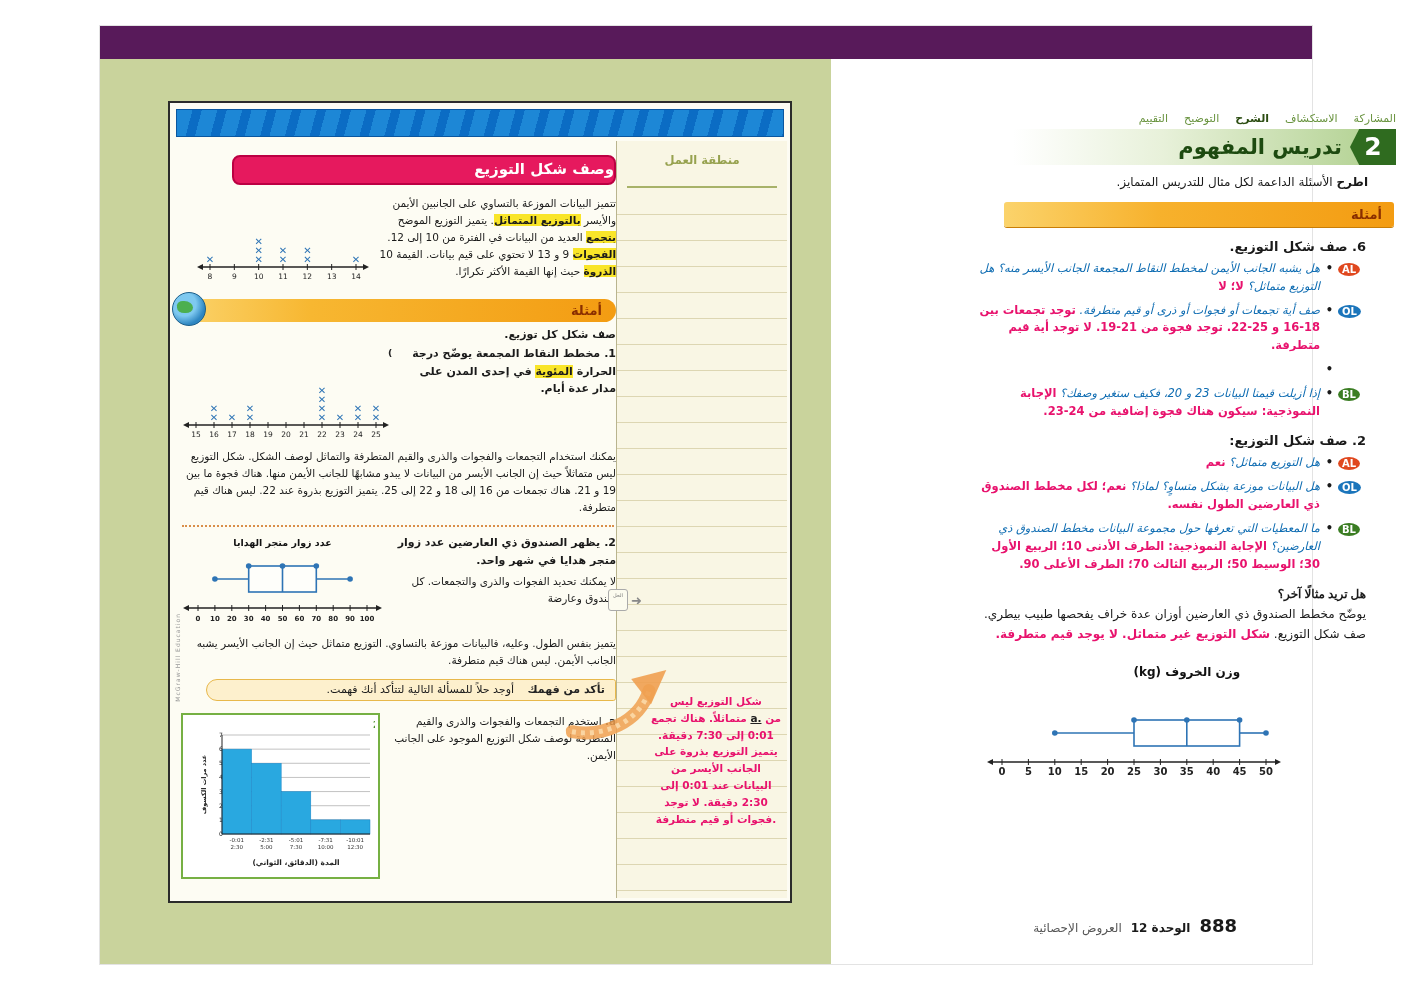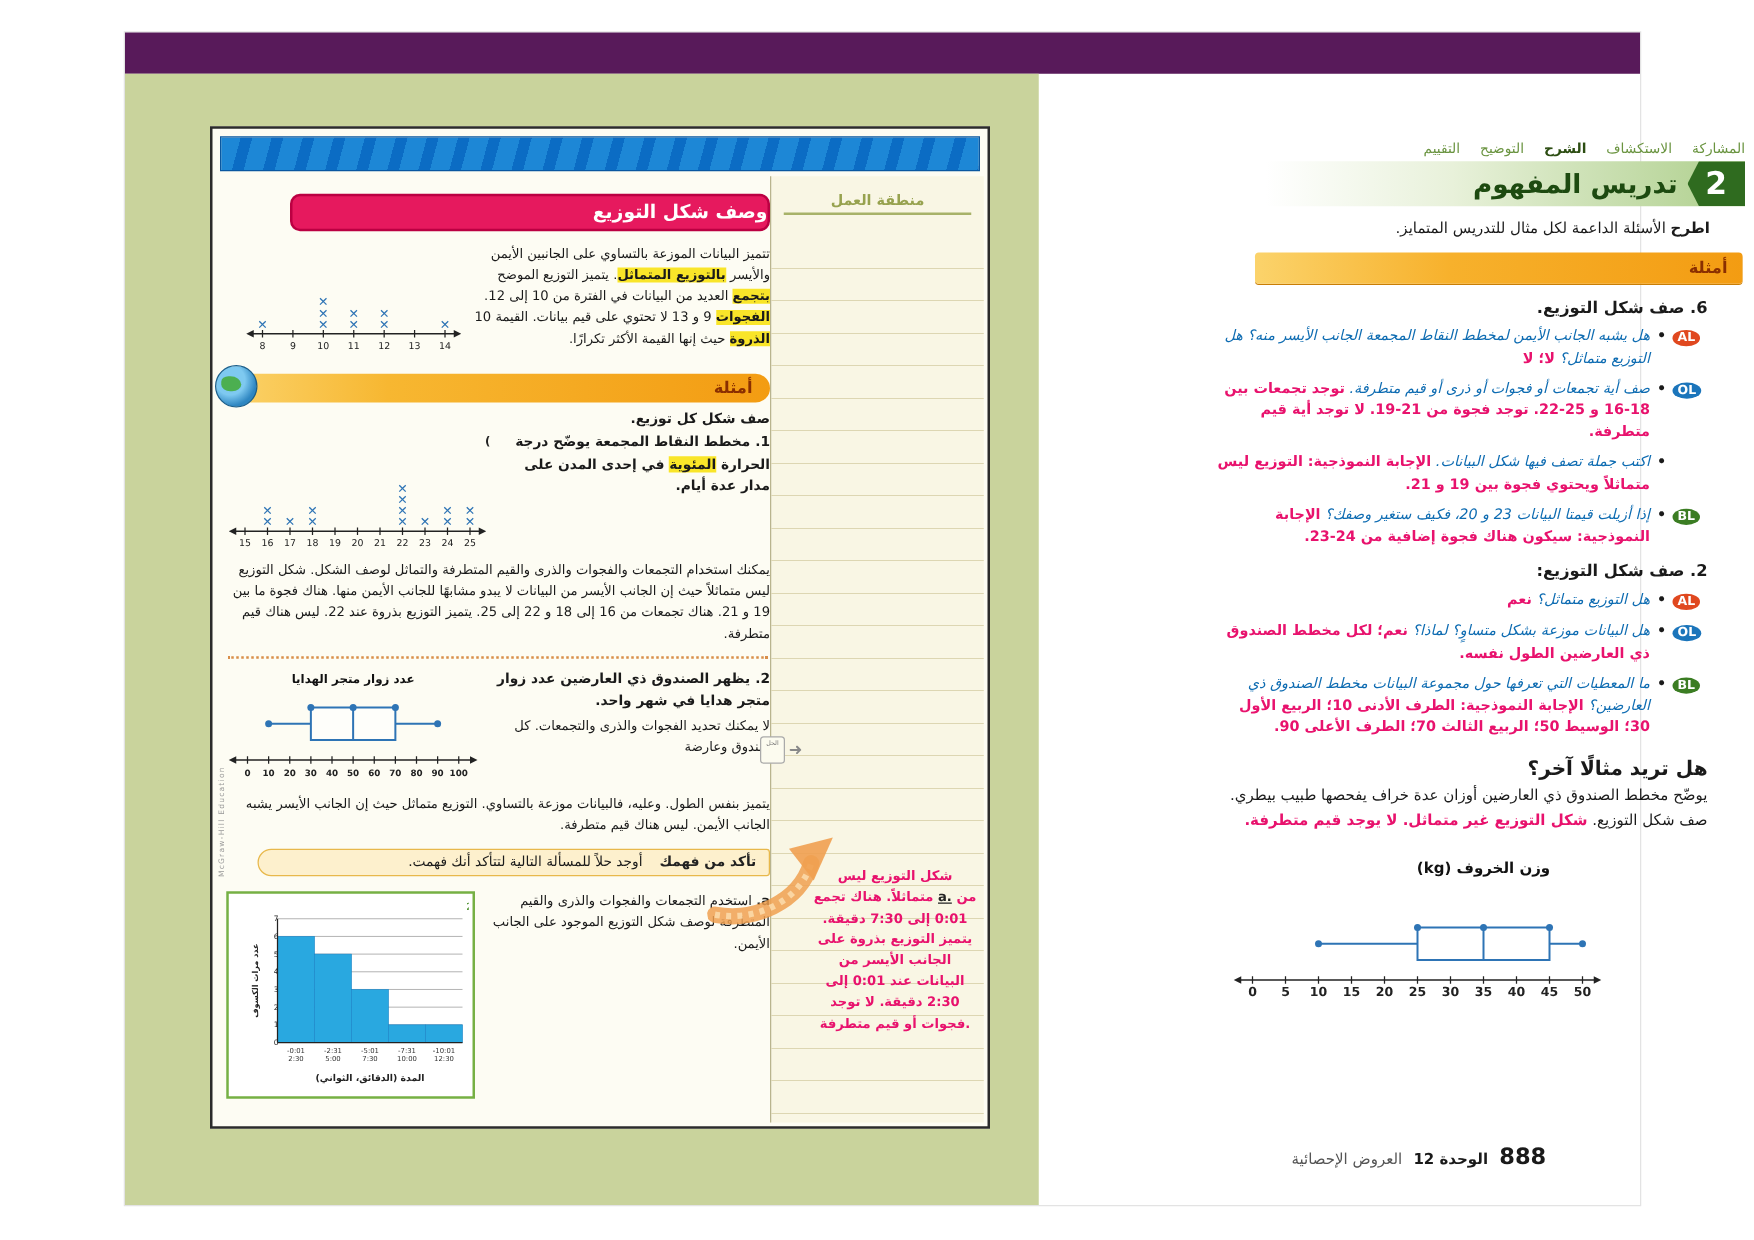--- a/index.html
+++ b/index.html
@@ -17,21 +17,21 @@
   .blue-band{position:absolute;left:6px;right:6px;top:6px;height:26px;
      background:repeating-linear-gradient(105deg,#1d87d6 0 15px,#0b6cc4 15px 24px);border:1px solid #0a57a0;}
   .copyright{position:absolute;left:4px;top:510px;writing-mode:vertical-rl;transform:rotate(180deg);
      font-size:6px;color:#999;letter-spacing:1px;}
 
   
   .notebook{position:absolute;right:3px;top:38px;width:170px;bottom:3px;background:#f9f6e4;border-left:1px solid #b9b48e;}
   .nb-lines{position:absolute;left:0;right:0;top:48px;bottom:0;
      background:repeating-linear-gradient(to bottom,transparent 0 25px,#ddd6b2 25px 26px);}
   .wa-header{position:relative;margin:12px 10px 0;color:#97a24f;font-weight:bold;font-size:11.5px;text-align:center;
-     border-bottom:2px solid #a8b269;padding-bottom:3px;}
+     border-bottom:2px solid #a8b269;padding-bottom:19px;}
   .nb-answer{position:absolute;top:552px;right:5px;width:132px;color:#e8126d;font-weight:bold;font-size:10.5px;
      line-height:1.6;text-align:center;}
   .nb-answer .ans-label{color:#222;text-decoration:underline;}
   .hl{background:#f9e529;font-weight:bold;}
 
   
   .main-col{position:absolute;left:10px;top:40px;width:436px;direction:rtl;text-align:right;}
   .lesson-title{height:26px;background:#e6195e;border:2px solid #bb0042;border-radius:8px;color:#fff;
      font-weight:bold;font-size:15px;line-height:25px;margin:12px 0 10px 52px;}
   .intro-row{display:flex;gap:6px;}
@@ -84,21 +84,21 @@
   .sec-heading{font-weight:bold;font-size:13px;margin:12px 30px 4px 0;}
   .bullet{display:flex;gap:5px;margin:6px 30px 6px 0;font-size:11.5px;line-height:1.55;}
   .badge-slot{width:28px;flex:none;padding-top:1px;text-align:left;}
   .badge{display:inline-block;border-radius:50%;padding:0 4px;color:#fff;font-size:10px;font-weight:bold;
      height:13px;line-height:13px;min-width:14px;text-align:center;}
   .b-al{background:#e0481f;} .b-ol{background:#1b75bb;} .b-bl{background:#3b7d23;}
   .bullet-dot{flex:none;width:8px;font-weight:bold;}
   .bullet-text{flex:1;}
   .q{color:#0e6cb2;font-style:italic;}
   .a{color:#e8126d;font-weight:bold;}
-  .more-heading{font-weight:bold;font-size:16px;margin:14px 30px 2px 0;}
+  .more-heading{font-weight:bold;font-size:12px;margin:14px 30px 2px 0;font-family:Liberation Serif, serif;}
   .more-body{font-size:12px;line-height:1.62;margin:3px 30px 0 0;}
   .sheep-plot{width:300px;margin:20px 112px 0 0;}
   .footer{position:absolute;right:75px;bottom:28px;direction:rtl;display:flex;gap:9px;align-items:baseline;}
   .f-page{font-weight:bold;font-size:18px;}
   .f-unit{font-weight:bold;font-size:12px;}
   .f-name{font-size:12px;color:#555;}
 </style>
 </head>
 <body>
 
@@ -347,21 +347,20 @@
           <div class="bullet-text"><span class="q">هل يشبه الجانب الأيمن لمخطط النقاط المجمعة الجانب الأيسر منه؟ هل التوزيع متماثل؟ </span><span class="a">لا؛ لا</span></div>
         </div>
         <div class="bullet">
           <div class="badge-slot"><span class="badge b-ol">OL</span></div>
           <div class="bullet-dot">•</div>
           <div class="bullet-text"><span class="q">صف أية تجمعات أو فجوات أو ذرى أو قيم متطرفة. </span><span class="a">توجد تجمعات بين 18-16 و 25-22. توجد فجوة من 21-19. لا توجد أية قيم متطرفة.</span></div>
         </div>
         <div class="bullet">
           <div class="badge-slot"></div>
           <div class="bullet-dot">•</div>
-          <div class="bullet-text"><span class="q">اكتب جملة تصف فيها شكل البيانات. </span><span class="a">الإجابة النموذجية: التوزيع ليس متماثلاً ويحتوي فجوة بين 19 و 21.</span></div>
         </div>
         <div class="bullet">
           <div class="badge-slot"><span class="badge b-bl">BL</span></div>
           <div class="bullet-dot">•</div>
           <div class="bullet-text"><span class="q">إذا أزيلت قيمتا البيانات 23 و 20، فكيف ستغير وصفك؟ </span><span class="a">الإجابة النموذجية: سيكون هناك فجوة إضافية من 24-23.</span></div>
         </div>
       </div>
 
     <div class="sec-heading">2. صف شكل التوزيع:</div>
     <div>

